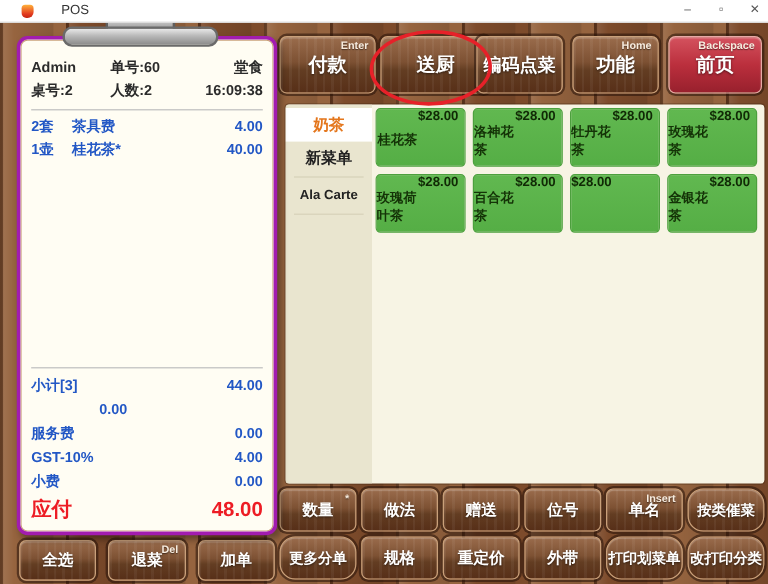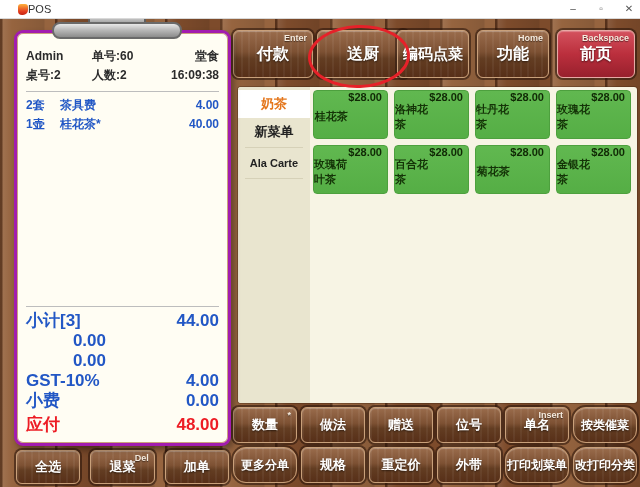--- a/index.html
+++ b/index.html
@@ -8,21 +8,21 @@
     font-family:"Liberation Sans","DejaVu Sans",sans-serif;
     -webkit-font-smoothing:antialiased;
   }
   
   .titlebar{
     position:absolute;top:0;left:0;width:640px;height:18px;background:#ffffff;
     border-bottom:1px solid #d9d9d9;display:flex;align-items:center;z-index:30;
   }
   .app-icon{width:10px;height:11px;margin-left:18px;border-radius:3px 3px 5px 4px;
     background:linear-gradient(180deg,#ffb13b 0%,#e23a1f 70%,#c32511 100%);}
-  .app-title{font-size:11px;color:#333;margin-left:0;font-weight:400;}
+  .app-title{font-size:11px;color:#333;margin-left:23px;font-weight:400;}
   .win-controls{position:absolute;right:4px;top:0;height:18px;display:flex;align-items:center;gap:14px;}
   .win-btn{font-size:10px;color:#555;width:14px;text-align:center;cursor:default;line-height:18px;}
   
   .wood{
     position:absolute;top:18px;left:0;width:640px;height:469px;
     background-color:#8a5636;
     background-image:
       repeating-linear-gradient(90deg,
         rgba(46,22,10,.50) 0px, rgba(46,22,10,.50) 2px,
         rgba(255,255,255,.09) 3px, rgba(255,255,255,0) 12px,
@@ -52,21 +52,21 @@
   .rc-hrow{display:flex;line-height:19px;}
   .rc-hrow .c1{width:66px;text-align:left;}
   .rc-hrow .c2{flex:1;text-align:left;}
   .rc-hrow .c3{width:66px;text-align:right;}
   .hr{height:1px;background:#bdbdbd;margin:6px 0 4px 0;}
   .rc-item{display:flex;line-height:19px;font-size:12px;font-weight:700;color:#2257c5;}
   .rc-item .qty{width:34px;}
   .rc-item .nm{flex:1;}
   .rc-item .amt{width:70px;text-align:right;}
   .rc-spacer{flex:1;}
-  .rc-total{display:flex;line-height:20px;font-size:17px;font-weight:700;color:#2257c5;}
+  .rc-total{display:flex;line-height:20px;font-size:12px;font-weight:700;color:#2257c5;}
   .rc-total .lbl{flex:1;}
   .rc-total .val{width:80px;text-align:right;}
   .rc-due{display:flex;align-items:flex-end;line-height:24px;font-size:17px;font-weight:700;color:#ed1c24;margin-top:2px;}
   .rc-due .lbl{flex:1;}
   .rc-due .val{width:100px;text-align:right;}
   
   .wbtn{
     position:relative;display:flex;align-items:center;justify-content:center;
     background-image:
       repeating-linear-gradient(90deg, rgba(255,255,255,.05) 0 2px, rgba(255,255,255,0) 2px 7px),
@@ -175,20 +175,21 @@
   <div class="hr"></div>
 
   <div class="rc-total">
     <span class="lbl">小计[3]</span>
     <span class="val">44.00</span>
   </div>
   <div class="rc-total">
     <span class="val">0.00</span>
   </div>
   <div class="rc-total">
+    <span class="lbl">服务费</span>
     <span class="val">0.00</span>
   </div>
   <div class="rc-total">
     <span class="lbl">GST-10%</span>
     <span class="val">4.00</span>
   </div>
   <div class="rc-total">
     <span class="lbl">小费</span>
     <span class="val">0.00</span>
   </div>
@@ -247,21 +248,20 @@
     </div>
     <div class="mi">
       <span class="mi-name">玫瑰荷叶茶</span>
       <span class="mi-price">$28.00</span>
     </div>
     <div class="mi">
       <span class="mi-name">百合花茶</span>
       <span class="mi-price">$28.00</span>
     </div>
     <div class="mi">
-      <span class="mi-name">菊花茶</span>
       <span class="mi-price">$28.00</span>
     </div>
     <div class="mi">
       <span class="mi-name">金银花茶</span>
       <span class="mi-price">$28.00</span>
     </div>
   </div>
 </div>
 
 <div class="fnrow fnrow1">

